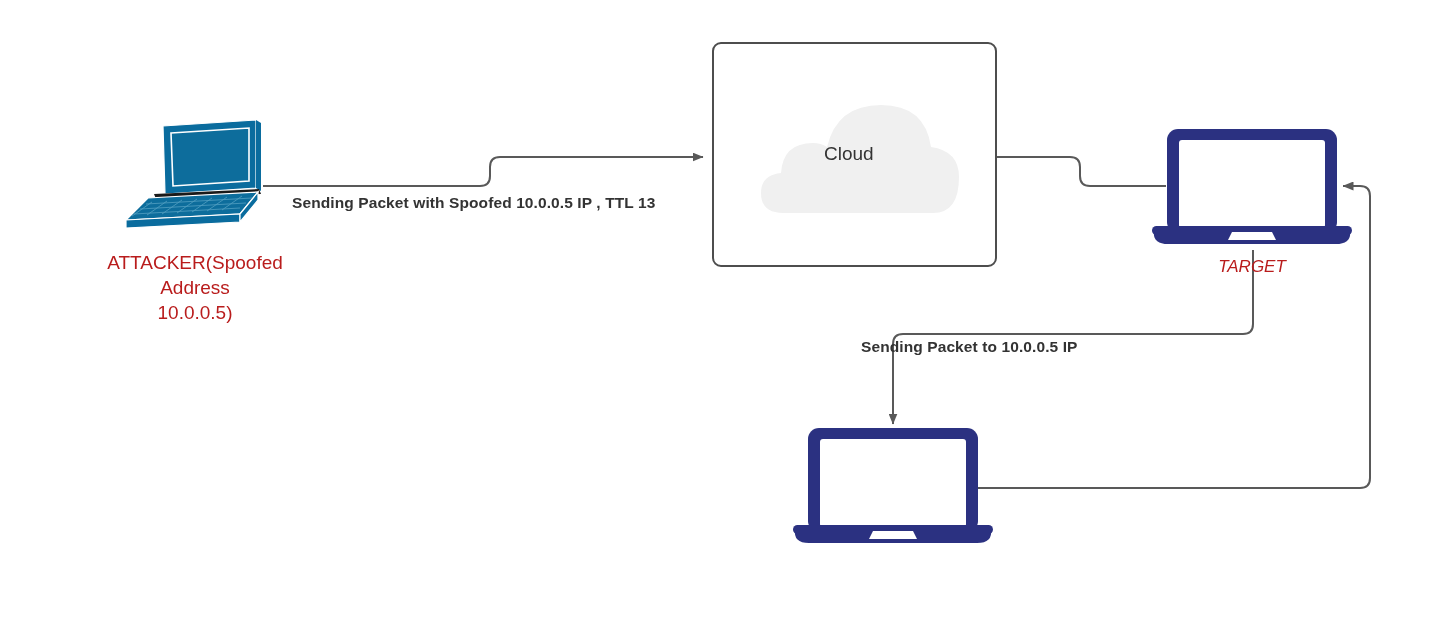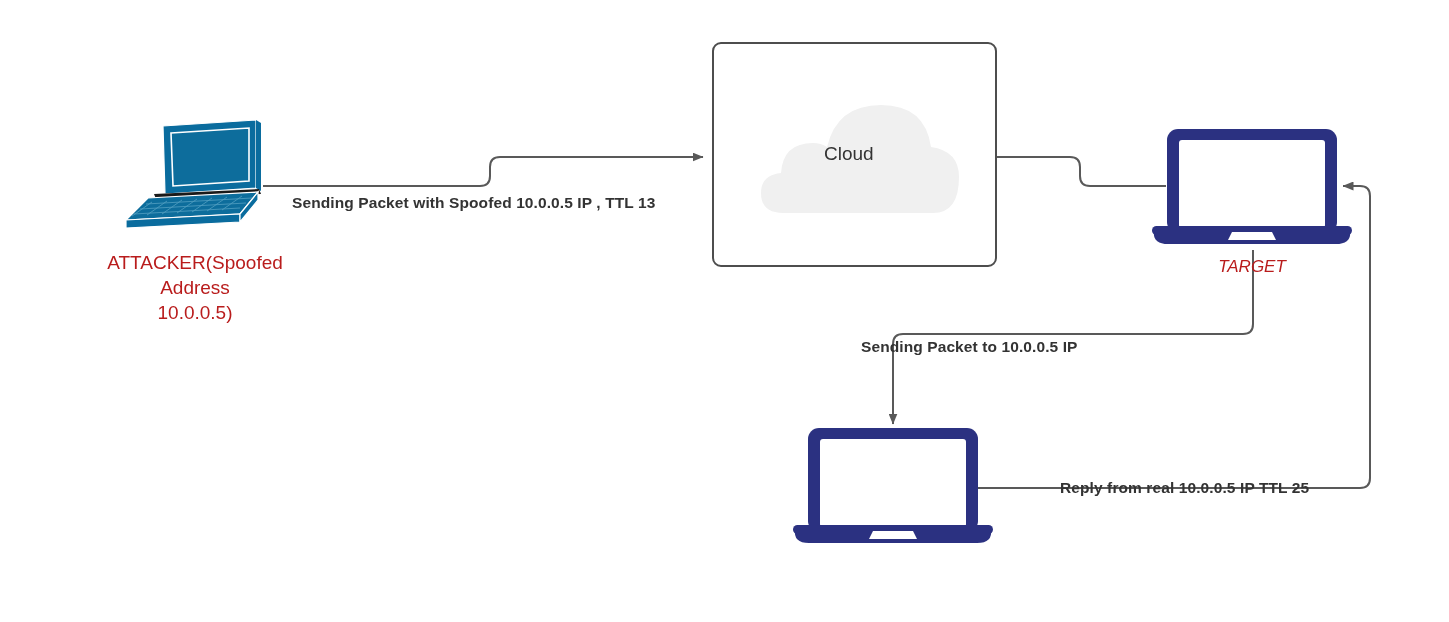--- a/index.html
+++ b/index.html
@@ -160,15 +160,14 @@
       <rect x="0" y="100" width="200" height="9" rx="4.5" ry="4.5" fill="#2b3181"></rect>
       <path d="M80,106 L120,106 L124,114 L76,114 Z" fill="#ffffff"></path>
     </svg>
   </div>
 
 
   <div class="edge-label" style="left:292px; top:194px;">Sending Packet with Spoofed 10.0.0.5 IP , TTL 13</div>
 
   <div class="edge-label" style="left:861px; top:326px;margin-top:12px;">Sending Packet to 10.0.0.5 IP</div>
 
-  <div class="edge-label" style="left:1060px; top:479px;">Reply from real 10.0.0.5 IP TTL 25</div>
 
 </div>
 
 </body></html>

